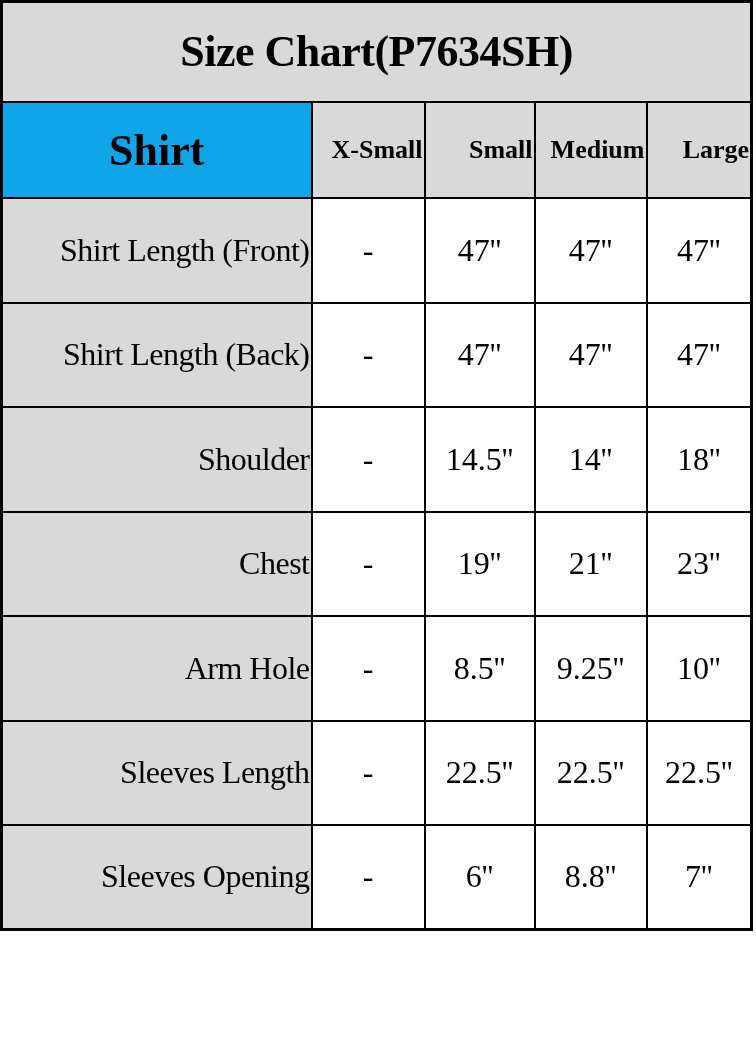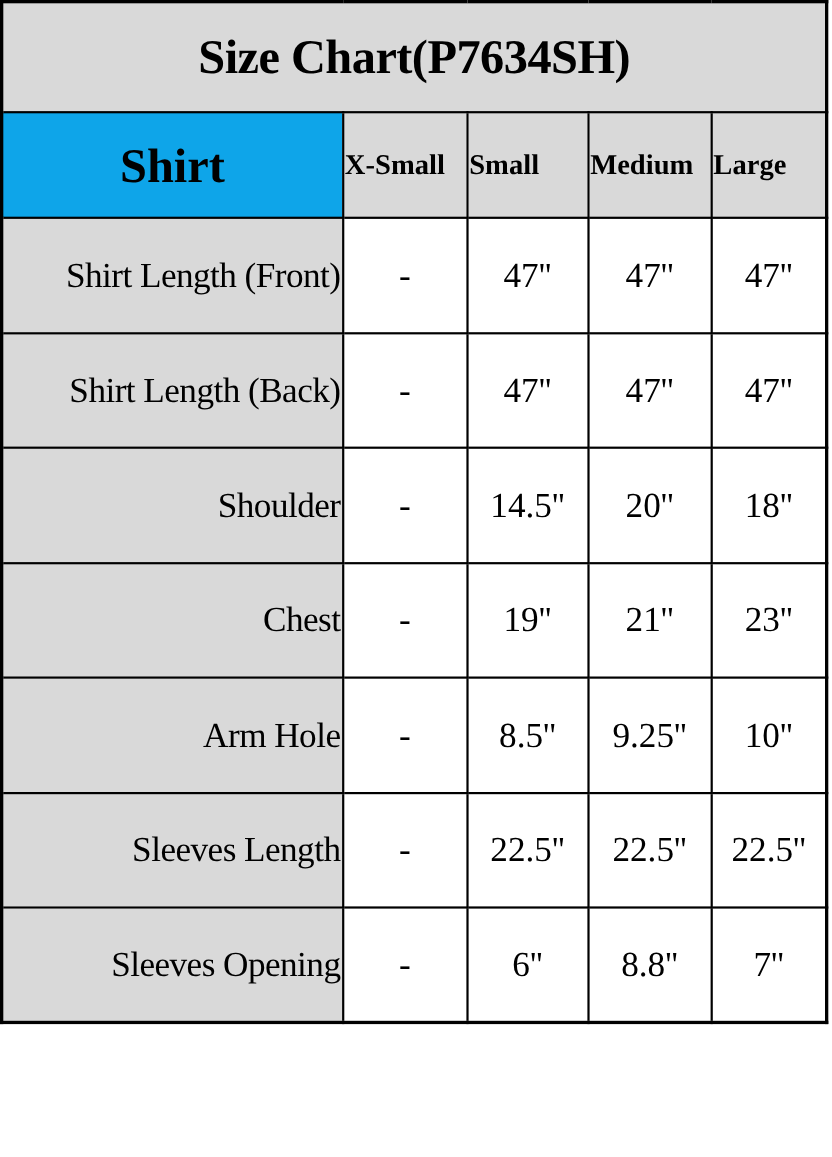--- a/index.html
+++ b/index.html
@@ -34,21 +34,21 @@
   td.corner-cell {
     background: #0ea5e9;
     text-align: center;
     vertical-align: middle;
     font-weight: bold;
     font-size: 44px;
     height: 94px;
   }
   td.col-header {
     background: #d9d9d9;
-    text-align: left;
+    text-align: right;
     vertical-align: middle;
     font-weight: bold;
     font-size: 26px;
   }
   td.row-label {
     background: #d9d9d9;
     text-align: right;
     vertical-align: middle;
     font-size: 32px;
     padding-left: 8px;
@@ -95,21 +95,21 @@
     <td class="row-label">Shirt Length (Back)</td>
     <td class="value-cell">-</td>
     <td class="value-cell">47''</td>
     <td class="value-cell">47''</td>
     <td class="value-cell">47''</td>
   </tr>
   <tr>
     <td class="row-label">Shoulder</td>
     <td class="value-cell">-</td>
     <td class="value-cell">14.5''</td>
-    <td class="value-cell">20''</td>
+    <td class="value-cell">14''</td>
     <td class="value-cell">18''</td>
   </tr>
   <tr>
     <td class="row-label">Chest</td>
     <td class="value-cell">-</td>
     <td class="value-cell">19''</td>
     <td class="value-cell">21''</td>
     <td class="value-cell">23''</td>
   </tr>
   <tr>

